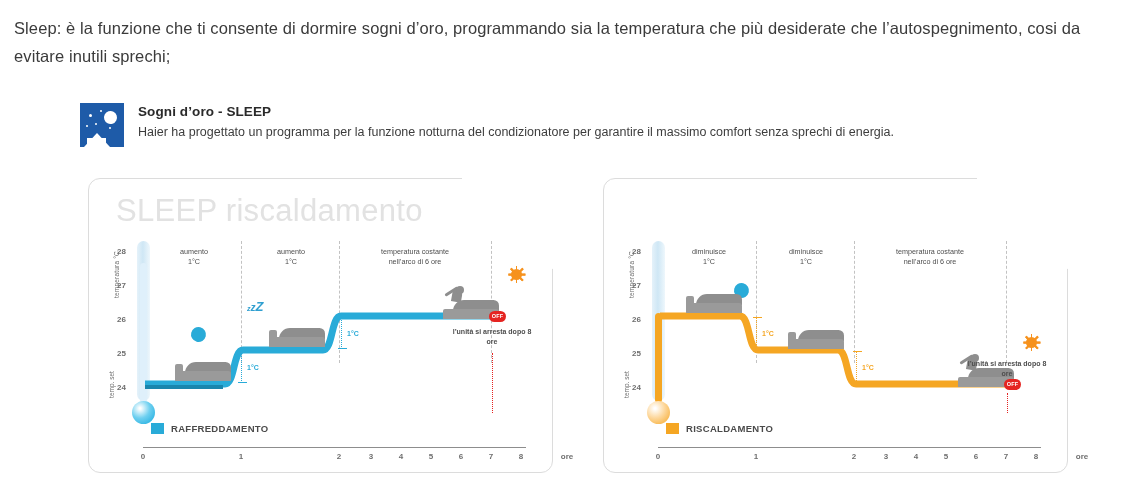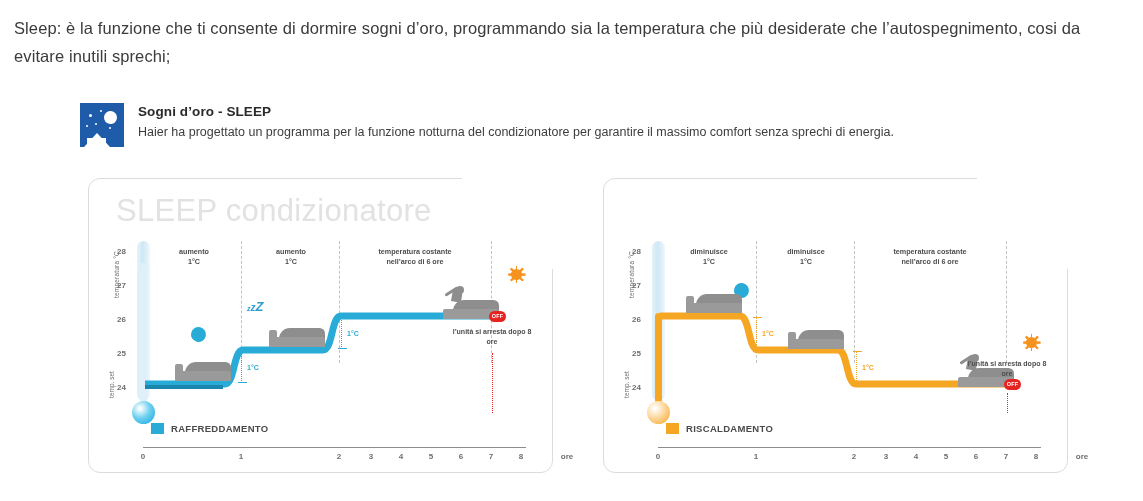--- a/index.html
+++ b/index.html
@@ -183,21 +183,21 @@
     position: absolute; top: 0;
     width: 0; border-left: 1px dashed #c2c2c2;
     height: 122px;
   }
   .seg-label {
     position: absolute;
     font-size: 7.2px;
     color: #4d4d4d;
     text-align: center;
     line-height: 9.5px;
-    font-weight: bold;
+    font-weight: normal;
   }
   .curve { position: absolute; left:0; top:0; }
   .meas {
     position: absolute;
     border-left: 1px dotted;
     width: 0;
   }
   .meas .cap {
     position: absolute; left: -4px;
     width: 9px; height: 0;
@@ -351,21 +351,21 @@
     <span class="house-body"></span>
   </div>
   <div class="hdr-texts">
     <div class="hdr-title">Sogni d’oro - SLEEP</div>
     <div class="hdr-sub">Haier ha progettato un programma per la funzione notturna del condizionatore per garantire il massimo comfort senza sprechi di energia.</div>
   </div>
 </div>
 
 <div class="panel cool">
   <div class="corner-mask"></div>
-  <div class="panel-title">SLEEP condizionatore</div>
+  <div class="panel-title">SLEEP riscaldamento</div>
 
   <div class="chart">
     <div class="yaxis-title">temperatura °C</div>
     <div class="yaxis-title2">temp. set</div>
 
     <div class="ytick" style="top:6px">28</div>
     <div class="ytick" style="top:40px">27</div>
     <div class="ytick" style="top:74px">26</div>
     <div class="ytick" style="top:108px">25</div>
     <div class="ytick" style="top:142px">24</div>

